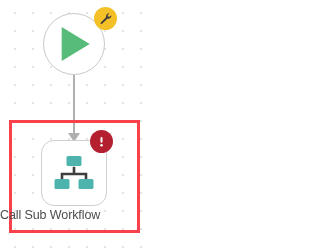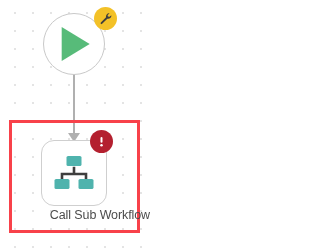--- a/index.html
+++ b/index.html
@@ -124,21 +124,21 @@
     justify-content: center;
   }
   .error-badge svg { display: block; }
 
   
   .node-label {
     position: absolute;
     left: 0;
     top: 208px;
     width: 150px;
-    text-align: right;
+    text-align: left;
     font-size: 12.5px;
     color: #4c4c4c;
     letter-spacing: -0.1px;
     white-space: nowrap;
   }
 </style>
 </head>
 <body>
 
 <div id="canvas">

